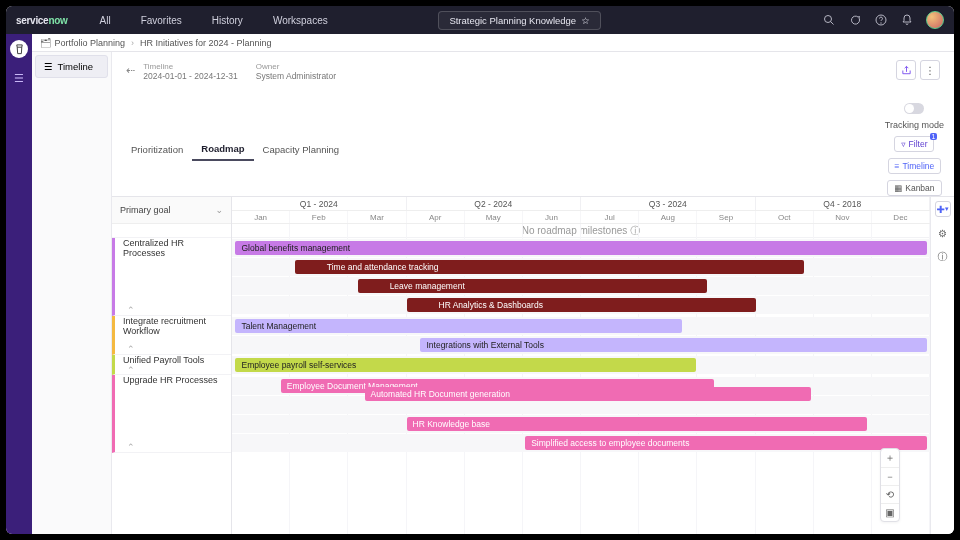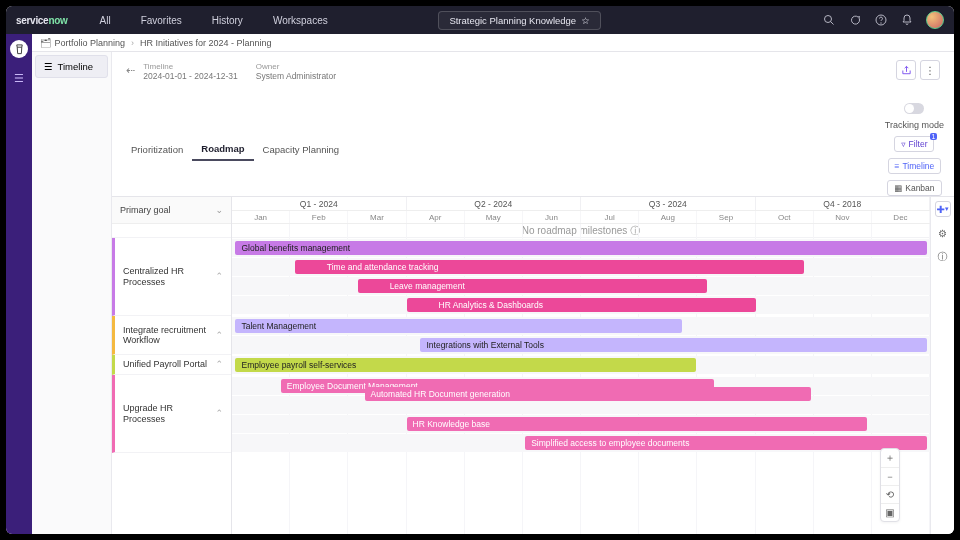--- a/index.html
+++ b/index.html
@@ -58,39 +58,39 @@
 .pillbtn { border: 1px solid #d5d5e0; border-radius: 3px; padding: 2px 6px; font-size: 8.5px; display: flex; align-items: center; gap: 3px; cursor: pointer; color: #555; position: relative; }
 .pillbtn.filter { color: #5b3bd0; }
 .pillbtn .badge { position: absolute; top: -4px; right: -4px; background: #4f63f7; color: #fff; font-size: 7px; padding: 0 2px; border-radius: 2px; }
 .pillbtn.tl { color: #4f63f7; }
 
 
 .roadmap { display: flex; flex: 1; min-height: 0; position: relative; }
 .rm-side { width: 120px; border-right: 1px solid #e5e5ea; }
 .rm-group-head { font-size: 9px; color: #444; padding: 6px 8px; border-bottom: 1px solid #eee; display: flex; align-items: center; justify-content: space-between; cursor: pointer; background: #fafafa; }
 .rm-group-head .chev { color: #999; font-size: 9px; }
-.goal-row { font-size: 9px; color: #333; padding: 0 8px; border-bottom: 1px solid #f2f2f5; display: flex; align-items: center; justify-content: space-between; cursor: pointer; border-left: 3px solid transparent; line-height: 1.15; }
+.goal-row { font-size: 9px; color: #333; padding: 0 8px; border-bottom: 1px solid #f2f2f5; display: flex; justify-content: space-between; cursor: pointer; border-left: 3px solid transparent; line-height: 1.15; flex-direction: column; }
 .goal-row .chev { color: #aaa; font-size: 9px; flex-shrink: 0; margin-left: 4px; }
 
 .rm-chart { flex: 1; position: relative; overflow: hidden; }
 .rm-header1 { display: flex; height: 14px; border-bottom: 1px solid #eee; }
 .rm-header1 div { flex: 1; text-align: center; font-size: 8.5px; color: #555; border-right: 1px solid #f0f0f3; line-height: 14px; }
 .rm-header2 { display: flex; height: 13px; border-bottom: 1px solid #eee; }
 .rm-header2 div { flex: 1; text-align: center; font-size: 8px; color: #888; border-right: 1px solid #f6f6f8; line-height: 13px; }
 .rm-grid { position: absolute; top: 27px; left: 0; right: 0; bottom: 0; display: flex; pointer-events: none; }
 .rm-grid div { flex: 1; border-right: 1px solid #f5f5f8; }
 
 .milestone-strip { height: 14px; display: flex; align-items: center; justify-content: center; font-size: 10px; color: #999; border-bottom: 1px solid #f2f2f5; gap: 3px; }
 
 .bars { position: relative; }
 .bar { position: absolute; height: 14px; border-radius: 2px; font-size: 8.5px; color: #222; display: flex; align-items: center; padding: 0 6px; white-space: nowrap; overflow: hidden; cursor: pointer; }
 .bg-row { position: absolute; left: 0; right: 0; height: 18px; background: #f7f7f9; }
 
 .purple { background: #c77ae6; }
-.purple2 { background: #ec4899; color: #fff; padding-left: 32px; }
+.purple2 { background: #7f1d1d; color: #fff; padding-left: 32px; }
 .orange { background: #c4b5fd; }
 .lime { background: #c3d94a; }
 .pink { background: #f06bb3; color: #fff; }
 
 
 .rstrip { width: 24px; border-left: 1px solid #e9e9ee; display: flex; flex-direction: column; align-items: center; padding-top: 4px; gap: 8px; }
 .rstrip .ri { width: 16px; height: 16px; display: flex; align-items: center; justify-content: center; font-size: 10px; color: #666; cursor: pointer; border: 1px solid transparent; border-radius: 3px; }
 .rstrip .ri.boxed { border-color: #d5d5e0; color: #4f63f7; }
 
 
@@ -235,21 +235,21 @@
               <div style="height:14px;border-bottom:1px solid #f2f2f5"></div>
               <div class="goal-row" style="height:78px;border-left-color:#c77ae6">
                   <span>Centralized HR Processes</span>
                   <span class="chev">⌃</span>
                 </div>
               <div class="goal-row" style="height:39px;border-left-color:#f4b940">
                   <span>Integrate recruitment Workflow</span>
                   <span class="chev">⌃</span>
                 </div>
               <div class="goal-row" style="height:20px;border-left-color:#c3d94a">
-                  <span>Unified Payroll Portal</span>
+                  <span>Unified Payroll Tools</span>
                   <span class="chev">⌃</span>
                 </div>
               <div class="goal-row" style="height:78px;border-left-color:#f06bb3">
                   <span>Upgrade HR Processes</span>
                   <span class="chev">⌃</span>
                 </div>
             </div>
 
             <div class="rm-chart">
               <div class="rm-header1">

